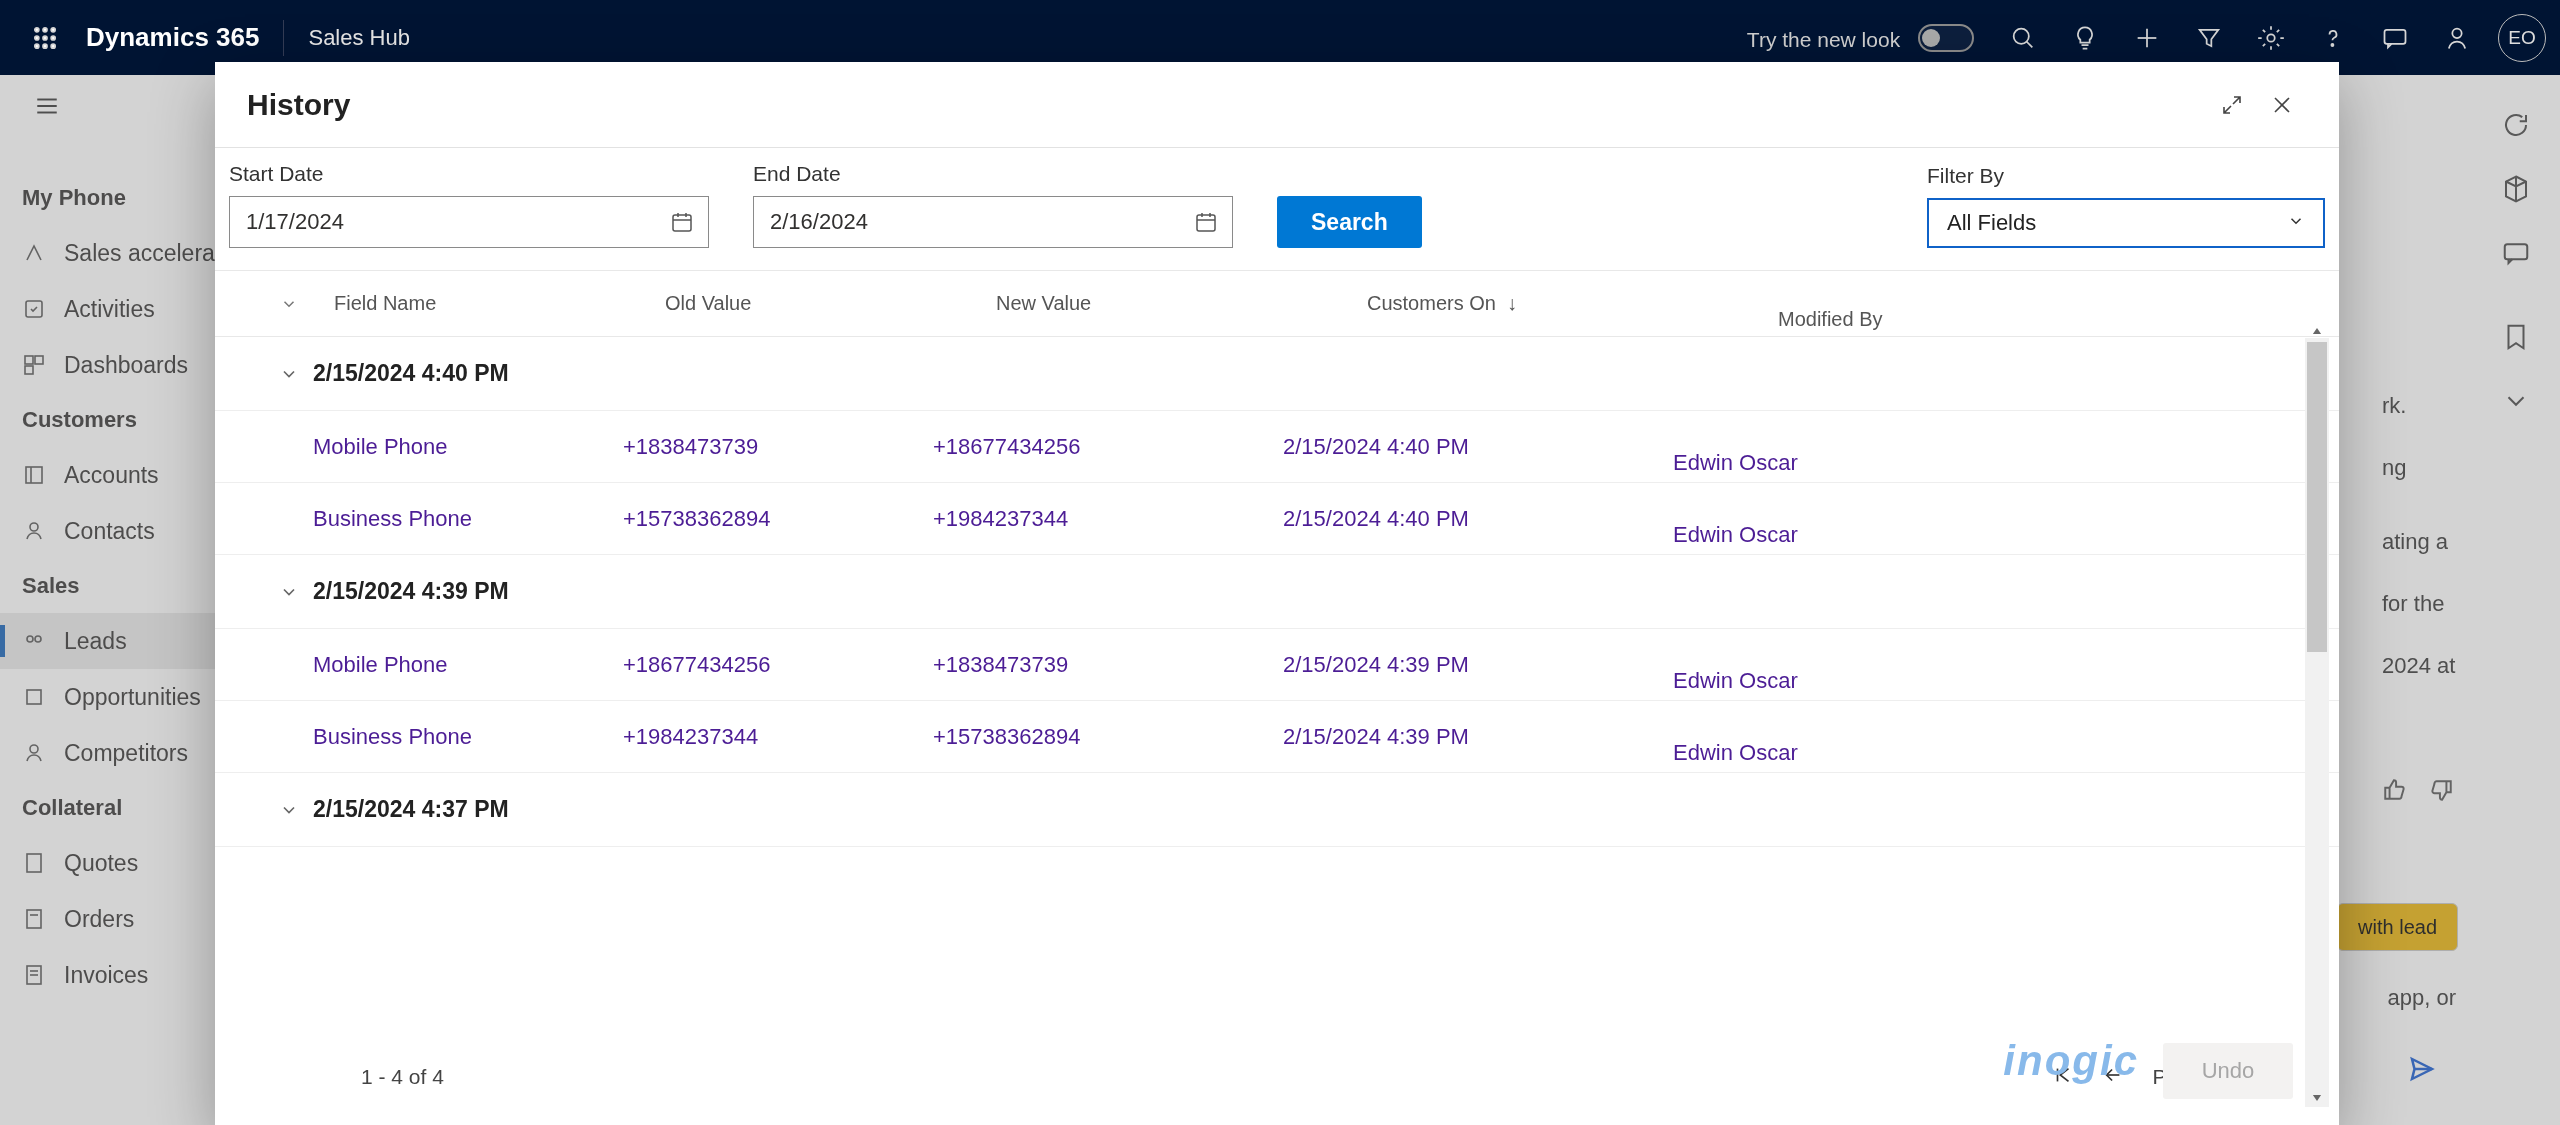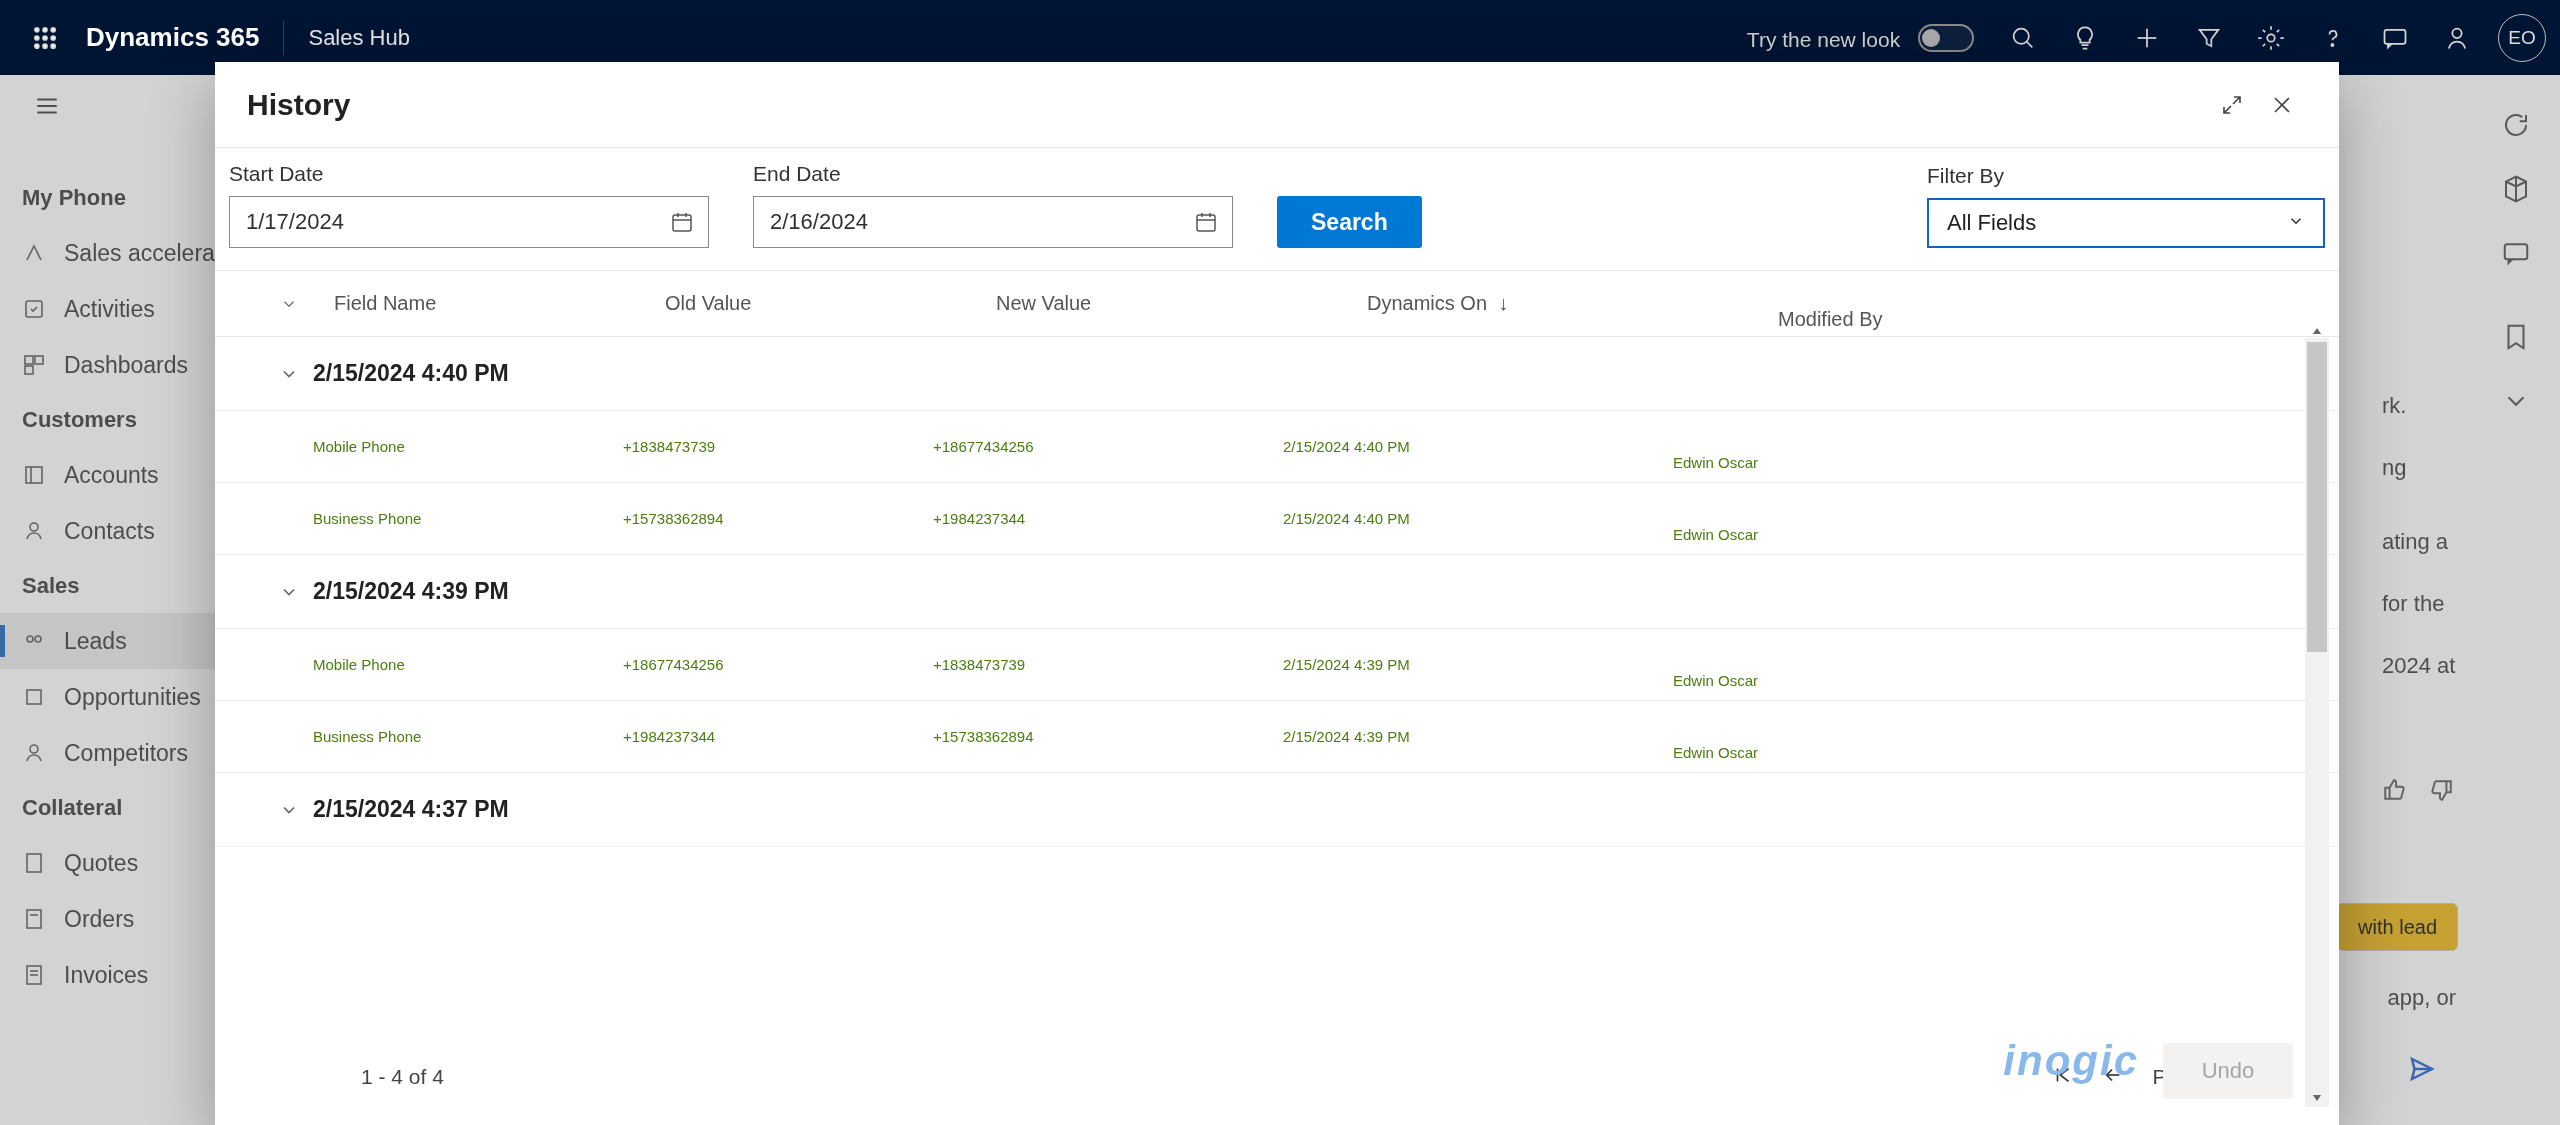--- a/index.html
+++ b/index.html
@@ -61,21 +61,21 @@
 .col-chev { width: 48px; display:flex; justify-content:center; }
 .col-fn { width:310px; }
 .col-ov { width:310px; }
 .col-nv { width:350px; }
 .col-mo { width:390px; }
 .col-mb { flex:1;margin-top:32px; }
 
 .grid-body { position:relative; flex:1; overflow:hidden; }
 .group-row { height:74px; display:flex; align-items:center; font-size:23px; font-weight:700; padding-left: 50px; border-bottom:1px solid #eee; color:#222; }
 .group-row .col-chev svg { width:20px; height:20px; stroke:#666; fill:none; stroke-width:2; }
-.data-row { height:72px; display:flex; align-items:center; font-size:15px; color:#4d7c0f; padding-left: 98px; border-bottom:1px solid #eee; }
+.data-row { height:72px; display:flex; align-items:center; font-size:22px; color:#4c1d95; padding-left: 98px; border-bottom:1px solid #eee; }
 .data-row .col-fn { width:310px; }
 .data-row .col-ov { width:310px; }
 .data-row .col-nv { width:350px; }
 .data-row .col-mo { width:390px; }
 
 .vscroll { position:absolute; top:67px; right:10px; width:24px; bottom:20px; background:#f1f1f1; }
 .vscroll .thumb { position:absolute; top:4px; left:2px; right:2px; height:310px; background:#c6c6c6; }
 .vscroll .up, .vscroll .down { position:absolute; left:0; right:0; height:22px; display:flex; align-items:center; justify-content:center; }
 .vscroll .up { top:-18px; } .vscroll .down { bottom:-2px; }
 .vscroll svg { width:14px; height:14px; fill:#666; }
@@ -381,21 +381,21 @@
   <div class="grid">
     <div class="grid-head">
       <div class="col-chev">
           <svg width="18" height="18" viewBox="0 0 24 24" stroke="#777" fill="none" stroke-width="2">
             <polyline points="6 9 12 15 18 9"></polyline>
           </svg>
         </div>
       <div class="col-fn">Field Name</div>
       <div class="col-ov">Old Value</div>
       <div class="col-nv">New Value</div>
-      <div class="col-mo"><span>Dynamics On</span> &nbsp;<span>↓</span></div>
+      <div class="col-mo"><span>Customers On</span> &nbsp;<span>↓</span></div>
       <div class="col-mb">Modified By</div>
     </div>
 
     <div class="grid-body" id="grid-body">
         <div class="group-row">
           <div class="col-chev">
             <svg viewBox="0 0 24 24">
               <polyline points="6 9 12 15 18 9"></polyline>
             </svg>
           </div>

